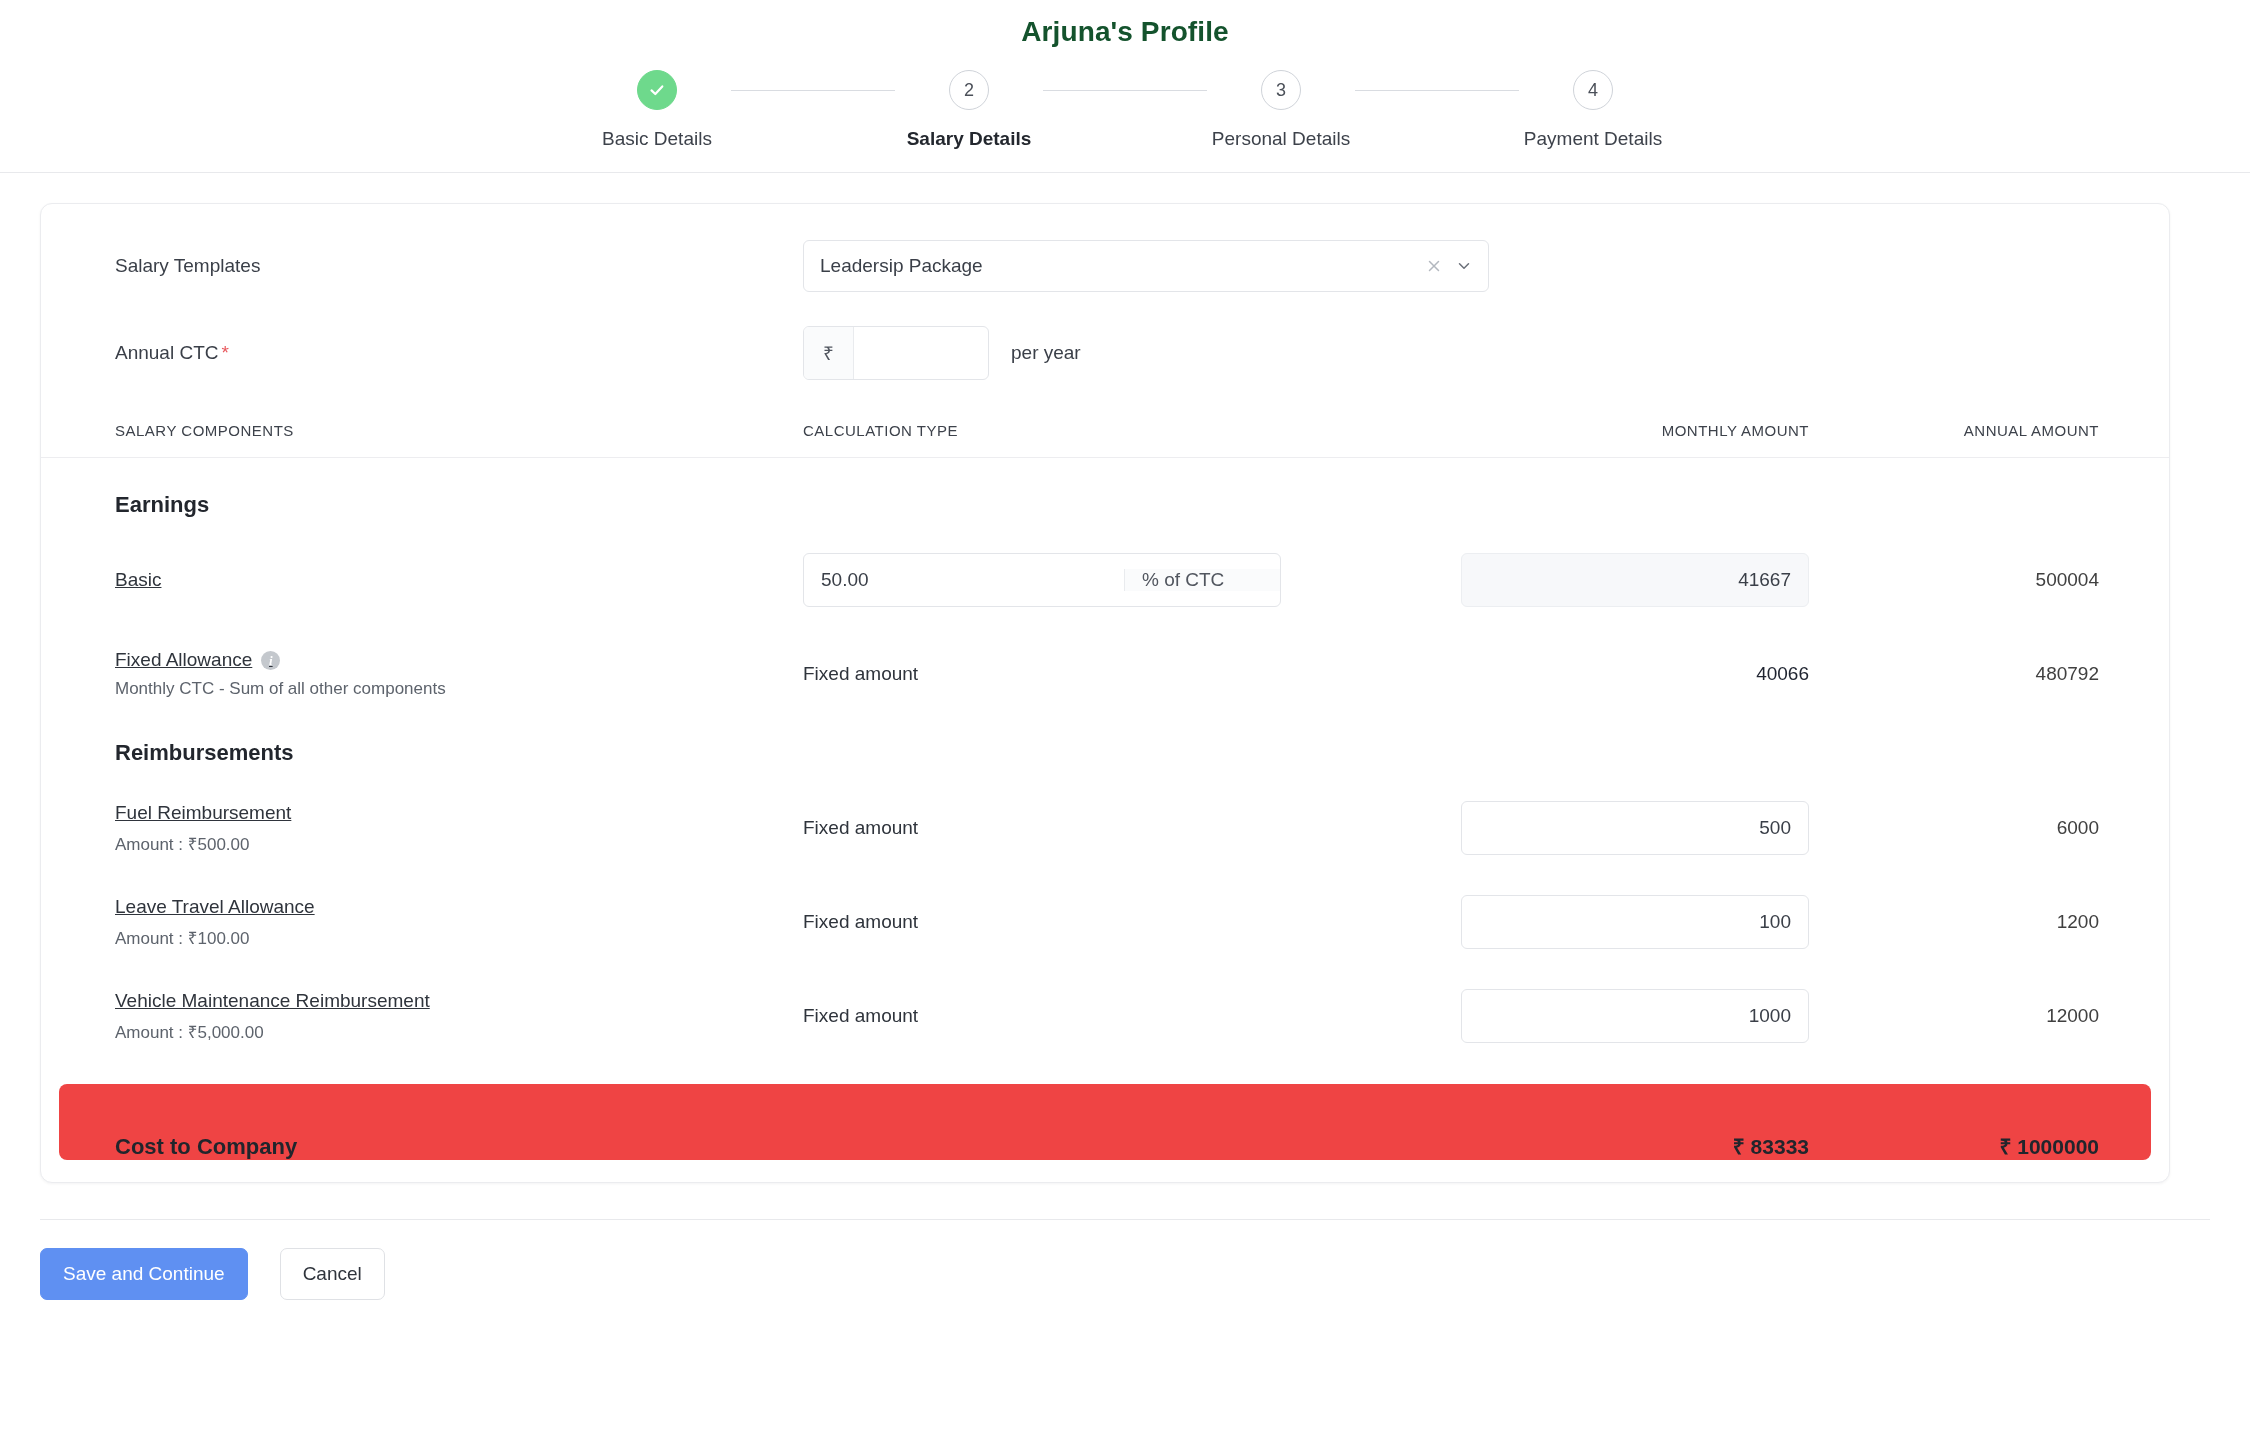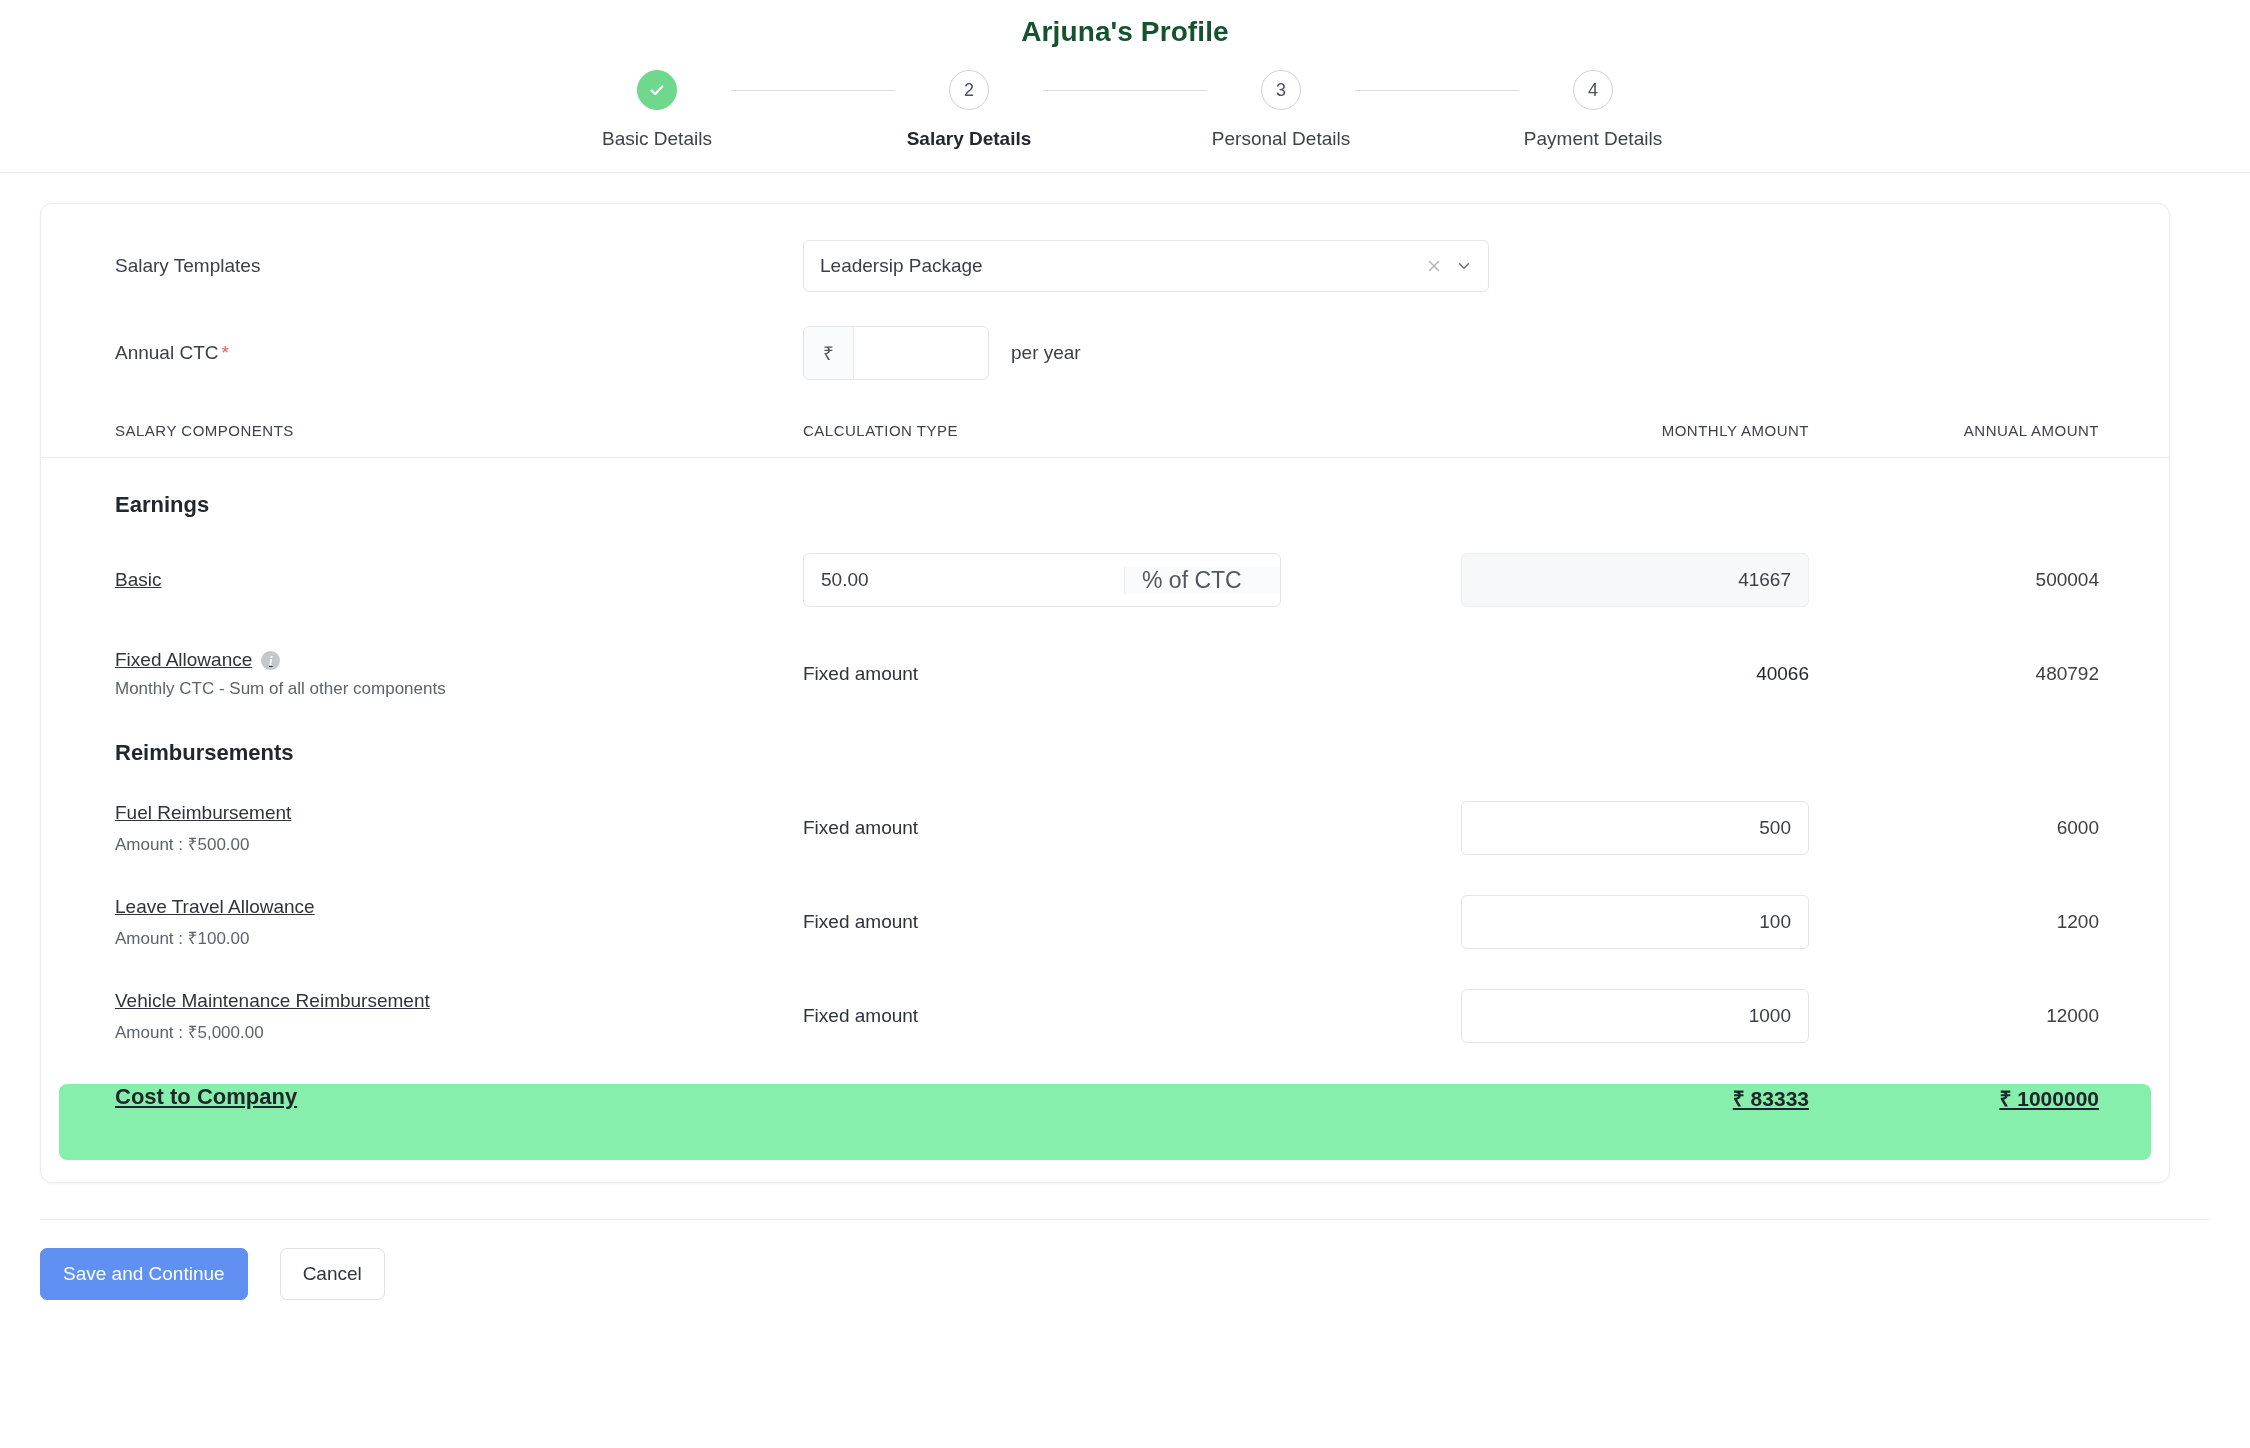--- a/index.html
+++ b/index.html
@@ -258,21 +258,21 @@
     background: transparent;
   }
   .pct-unit {
     width: 156px;
     flex: 0 0 auto;
     background: #fafbfc;
     border-left: 1px solid #e9ebee;
     display: flex;
     align-items: center;
     padding-left: 17px;
-    font-size: 23px;
+    font-size: 19px;
     color: #51565f;
   }
 
   .amt-input-wrap { display: flex; justify-content: flex-end; }
   .amt-input {
     width: 348px;
     height: 54px;
     border: 1px solid #e3e5e9;
     border-radius: 6px;
     background: #ffffff;
@@ -286,27 +286,26 @@
   .amt-input.readonly {
     background: #f7f8fa;
     border-color: #eceef1;
     color: #3a3f48;
   }
   .annual-value { font-size: 19px; color: #404040; }
 
   
   .total-row {
     margin: 36px 18px 22px 18px;
-    background: #86efac;
+    background: #ef4444;
     border-radius: 8px;
     display: flex;
-    align-items: flex-start;
+    align-items: flex-end;
     height: 76px;
     padding: 0 56px;
-    text-decoration: underline;
   }
   .total-label {
     width: 688px; flex: 0 0 auto;
     font-size: 22px; font-weight: 700; color: #21252c;
   }
   .total-spacer { width: 606px; flex: 0 0 auto; }
   .total-monthly {
     width: 400px; flex: 0 0 auto; text-align: right;
     font-size: 21px; font-weight: 700; color: #21252c;
   }

